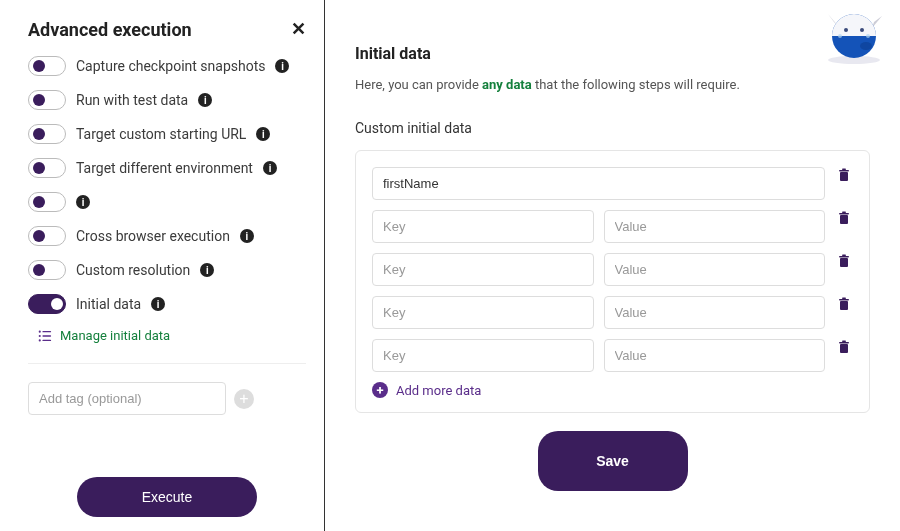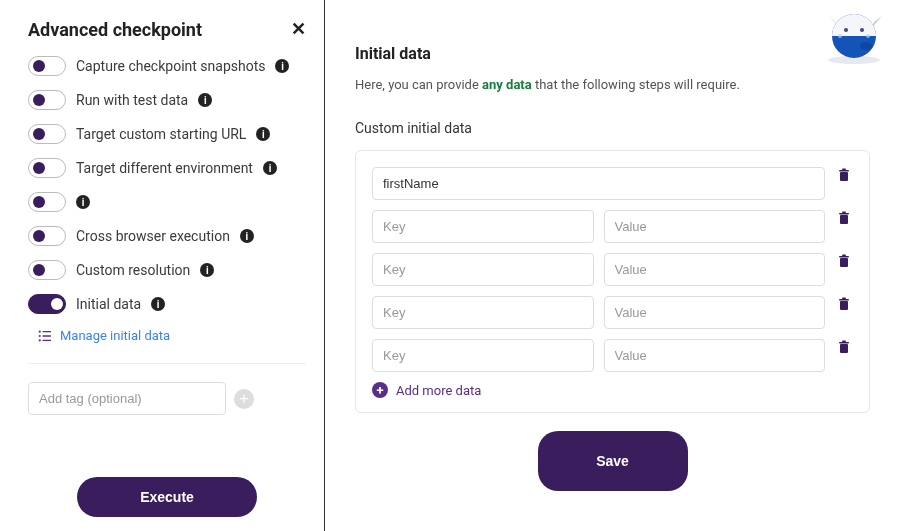--- a/index.html
+++ b/index.html
@@ -90,21 +90,21 @@
       cursor: pointer;
       flex-shrink: 0;
     }
     .manage-link-row {
       display: flex;
       align-items: center;
       gap: 8px;
       margin-left: 10px;
       margin-bottom: 20px;
       cursor: pointer;
-      color: #3b82f6;
+      color: #15803d;
       font-size: 13px;
     }
     .list-icon {
       width: 14px;
       height: 14px;
       color: #5a2d8a;
     }
     .tag-row {
       display: flex;
       align-items: center;
@@ -136,21 +136,21 @@
       font-size: 16px;
       padding: 0;
     }
     .execute-btn {
       background: #3a1d5c;
       color: #fff;
       border: none;
       border-radius: 20px;
       padding: 12px 20px;
       font-size: 14px;
-      font-weight: 700;
+      font-weight: 400;
       cursor: pointer;
       width: 180px;
       align-self: center;
       margin-top: auto;
       margin-bottom: 4px;
     }
     .right-panel {
       flex: 1;
       padding: 18px 30px 10px 30px;
       position: relative;
@@ -245,21 +245,21 @@
       width: 150px;
       align-self: center;
       margin-top: 18px;
     }
   </style>
 </head>
 <body>
 
 <div class="left-panel">
   <div class="panel-header">
-    <div class="panel-title">Advanced checkpoint</div>
+    <div class="panel-title">Advanced execution</div>
     <button class="close-btn">
       <span>✕</span>
     </button>
   </div>
   <div id="options">
       <div class="option-row">
         <div class="toggle">
           <div class="toggle-knob"></div>
         </div>
         <span class="option-label">Capture checkpoint snapshots</span>

